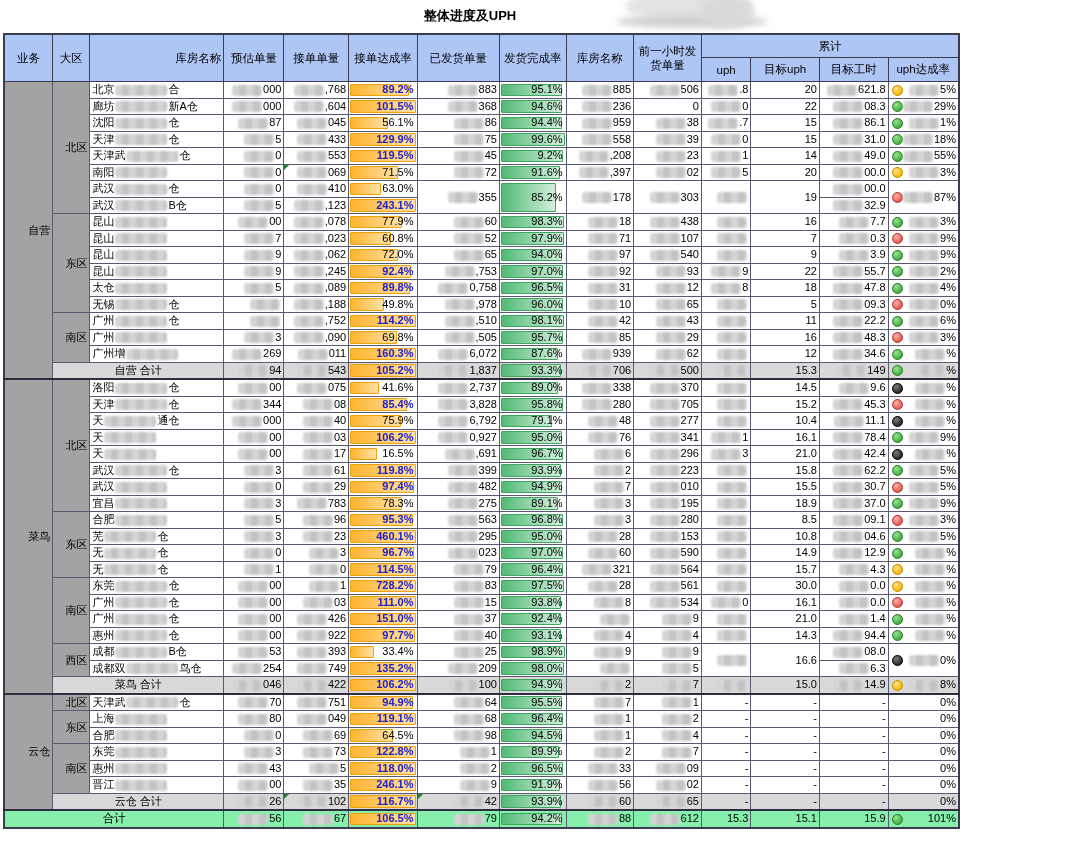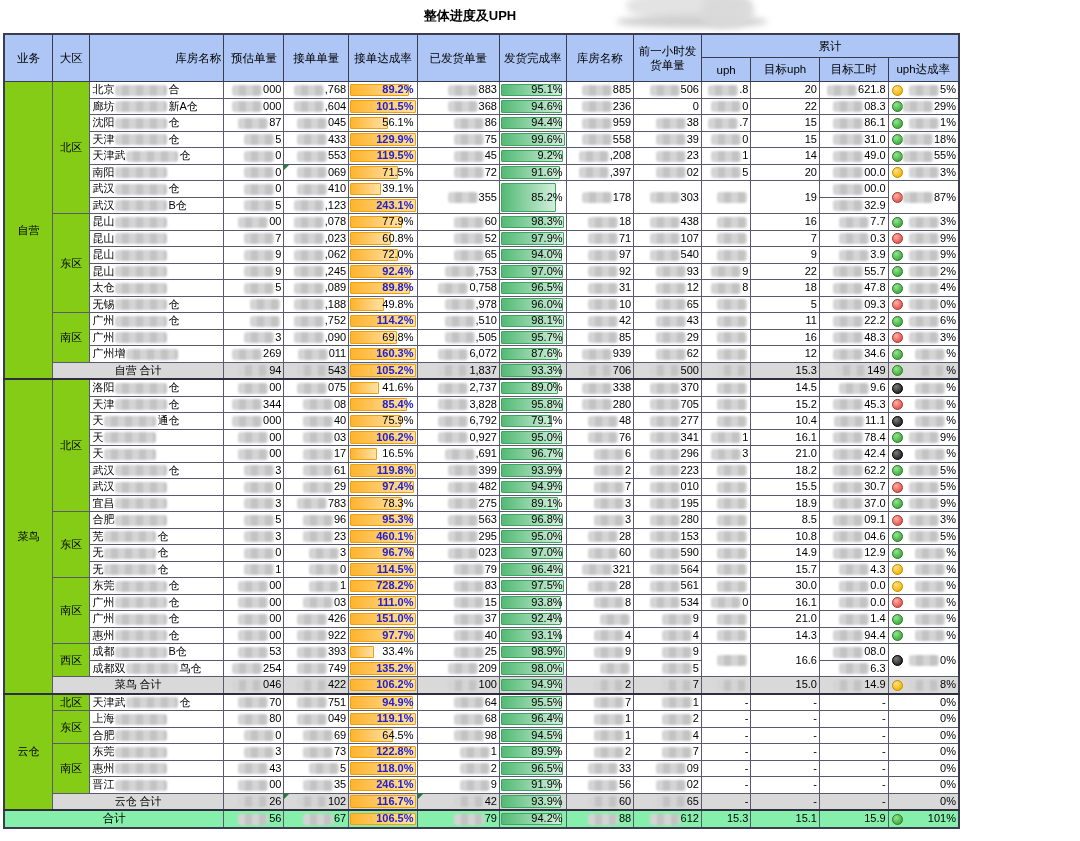--- a/index.html
+++ b/index.html
@@ -15,24 +15,24 @@
 
   table{position:absolute;left:3px;top:33px;border-collapse:collapse;table-layout:fixed;
         font-size:11px;color:#000;}
   th,td{border:1px solid #5a5a6e;overflow:hidden;white-space:nowrap;}
   table{border:2px solid #3c3c50;}
   thead th{background:#aec6f5;font-weight:normal;font-size:11.5px;height:22px;padding:0 2px;
            border-color:#3c3c50;}
   thead tr.h2 th{height:23px;}
   thead th.left{text-align:right;padding-left:4px;}
   tbody td{height:15.5px;line-height:15px;padding:0 2px;background:#fff;}
-  td.grp{text-align:center;vertical-align:middle;background:#84cc16;}
+  td.grp{text-align:right;vertical-align:middle;background:#a3a3a3;}
   td.nm{text-align:left;}
   td.num{text-align:right;}
-  td.lbl{text-align:center;background:#d9d9d9;font-family:Liberation Serif, serif;}
+  td.lbl{text-align:center;background:#d9d9d9;}
   tr.sub td{background:#d9d9d9;}
   tr.grand td{background:#86efac;}
   tr.grand td.lbl{font-size:11.5px;}
   tr.sec td{border-top:2px solid #2e2e40;}
 
   
   td.rate{position:relative;text-align:right;}
   .bar{position:absolute;left:1px;top:1.5px;bottom:1.5px;border-radius:1px;z-index:0;}
   .bar.o{background:linear-gradient(to right,#ffb42e,#ffe2a8);border:1px solid #efa10c;}
   .bar.g{background:linear-gradient(to right,#53ba75,#d2efdc);border:1px solid #41a463;}
@@ -189,21 +189,21 @@
           <td class="num"><span class="mz"></span>02</td>
           <td class="num"><span class="mz"></span>5</td>
           <td class="num">20</td>
           <td class="num"><span class="mz"></span>00.0</td>
           <td class="lt"><span class="dot Y"></span><span class="v"><span class="mz"></span>3%</span></td>
         </tr>
         <tr class="">
           <td class="nm">武汉<span class="mz w"></span>仓</td>
           <td class="num"><span class="mz"></span>0</td>
           <td class="num"><span class="mz"></span>410</td>
-          <td class="rate"><div class="bar o" style="width:42.37%"></div><span class="v">39.1%</span></td>
+          <td class="rate"><div class="bar o" style="width:42.37%"></div><span class="v">63.0%</span></td>
           <td class="num" rowspan="2"><span class="mz"></span>355</td>
           <td class="rate" rowspan="2"><div class="bar g" style="width:80.94%"></div><span class="v">85.2%</span></td>
           <td class="num" rowspan="2"><span class="mz"></span>178</td>
           <td class="num" rowspan="2"><span class="mz"></span>303</td>
           <td class="num" rowspan="2"><span class="mz"></span></td>
           <td class="num" rowspan="2">19</td>
           <td class="num"><span class="mz"></span>00.0</td>
           <td class="lt" rowspan="2"><span class="dot R"></span><span class="v"><span class="mz"></span>87%</span></td>
         </tr>
         <tr class="">
@@ -430,21 +430,21 @@
         <tr class="">
           <td class="nm">武汉<span class="mz w"></span>仓</td>
           <td class="num"><span class="mz"></span>3</td>
           <td class="num"><span class="mz"></span>61</td>
           <td class="rate"><div class="bar o" style="width:95%"></div><span class="v blue">119.8%</span></td>
           <td class="num"><span class="mz"></span>399</td>
           <td class="rate"><div class="bar g" style="width:89.205%"></div><span class="v">93.9%</span></td>
           <td class="num"><span class="mz"></span>2</td>
           <td class="num"><span class="mz"></span>223</td>
           <td class="num"><span class="mz"></span></td>
-          <td class="num">18.2</td>
+          <td class="num">15.8</td>
           <td class="num"><span class="mz"></span>62.2</td>
           <td class="lt"><span class="dot G"></span><span class="v"><span class="mz"></span>5%</span></td>
         </tr>
         <tr class="">
           <td class="nm">武汉<span class="mz w"></span></td>
           <td class="num"><span class="mz"></span>0</td>
           <td class="num"><span class="mz"></span>29</td>
           <td class="rate"><div class="bar o" style="width:92.53%"></div><span class="v blue">97.4%</span></td>
           <td class="num"><span class="mz"></span>482</td>
           <td class="rate"><div class="bar g" style="width:90.155%"></div><span class="v">94.9%</span></td>

